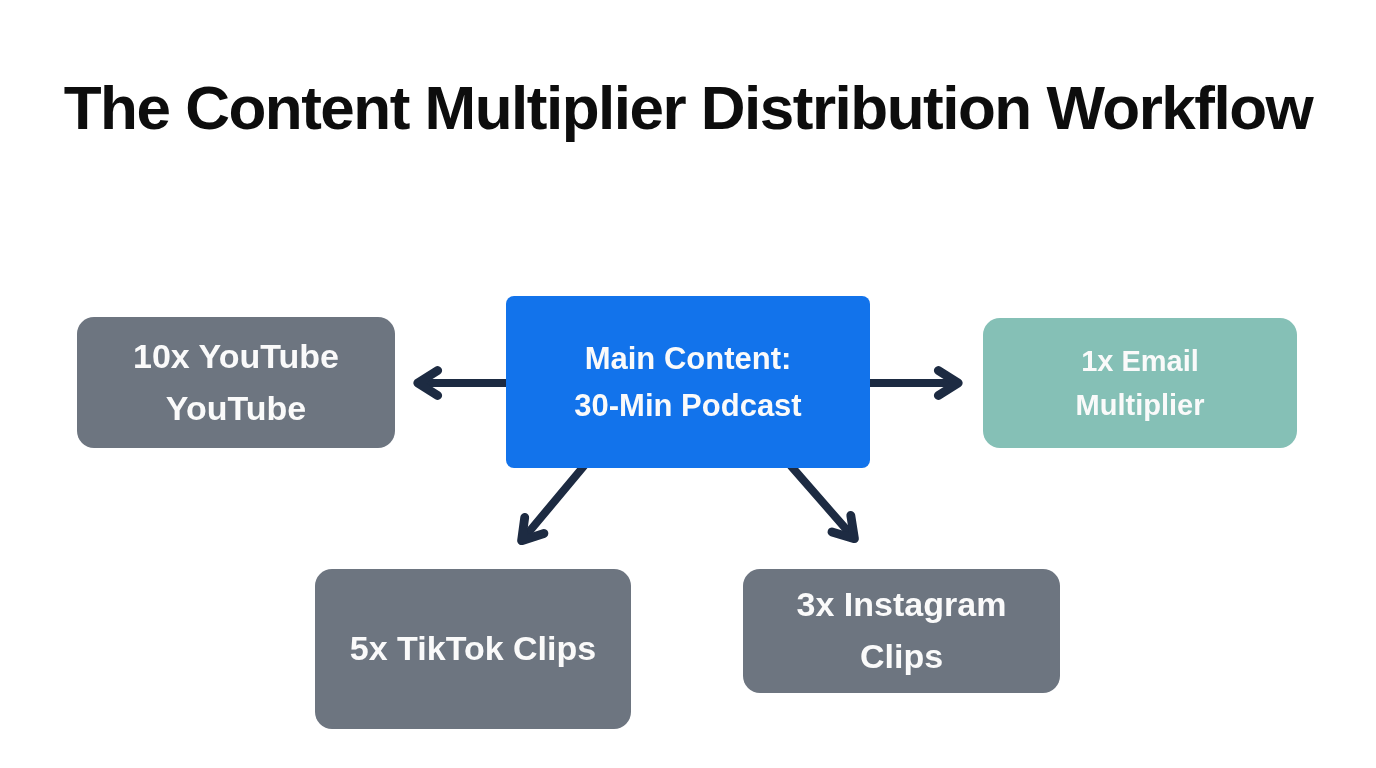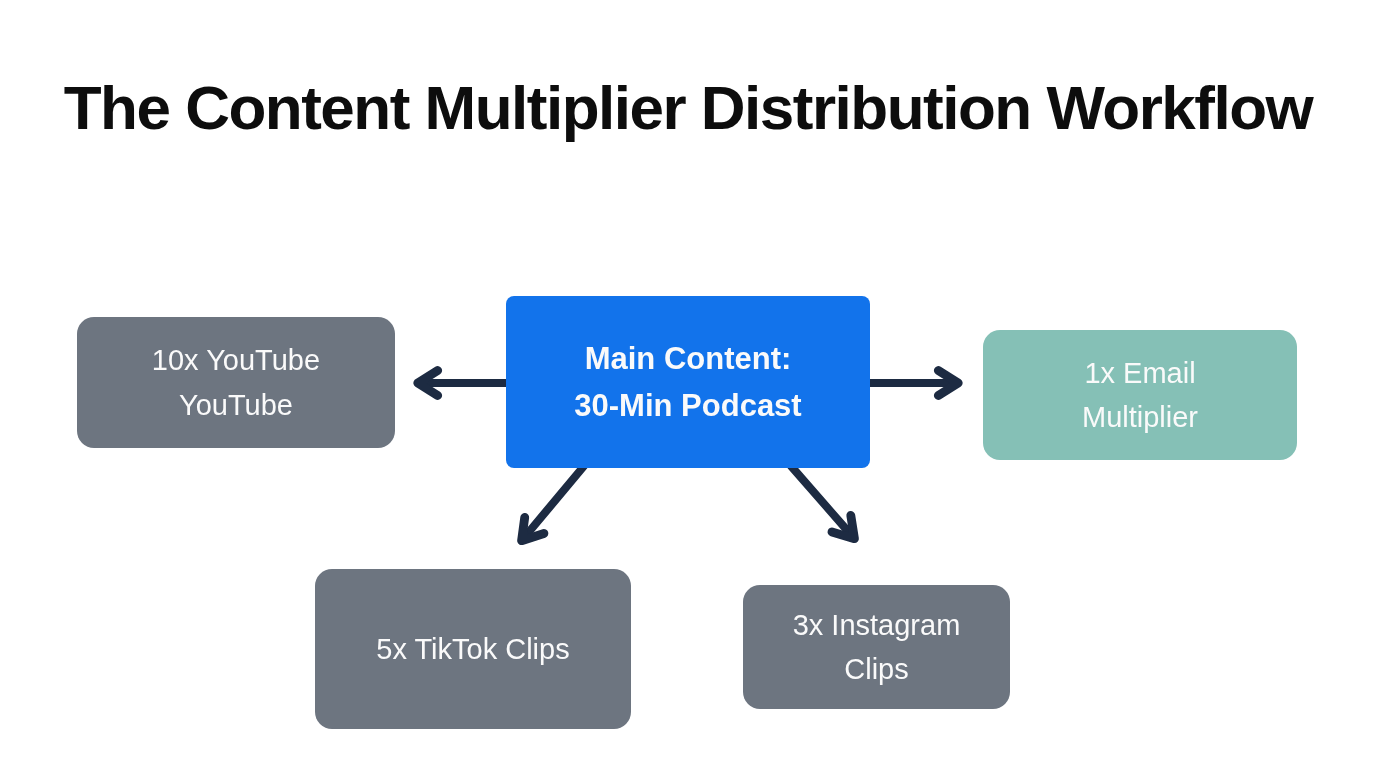--- a/index.html
+++ b/index.html
@@ -44,26 +44,26 @@
   }
   .node .line { line-height: 1.52; }
   .node-main {
     left: 506px; top: 296px;
     width: 364px; height: 172px;
     background: var(--main-node);
     font-size: 31px;
     font-weight: 700;
     border-radius: 8px;
   }
-  .node-gray { background: var(--gray-node); font-size: 29px; font-weight: 400; }
-  .node-teal { background: var(--teal-node); font-size: 29px; font-weight: 400; margin-top: 12px; }
+  .node-gray { background: var(--gray-node); font-size: 34px; font-weight: 700; }
+  .node-teal { background: var(--teal-node); font-size: 29px; font-weight: 700; }
   .node-youtube   { left: 77px;  top: 317px; width: 318px; height: 131px; }
   .node-email     { left: 983px; top: 318px; width: 314px; height: 130px; }
   .node-tiktok    { left: 315px; top: 569px; width: 316px; height: 160px; }
-  .node-instagram { left: 743px; top: 569px; width: 267px; height: 124px; margin-top: 16px; }
+  .node-instagram { left: 743px; top: 569px; width: 317px; height: 124px; }
   svg.arrows {
     position: absolute;
     left: 0; top: 0;
     width: 1376px; height: 768px;
     pointer-events: none;
   }
   .arrow-line {
     stroke: var(--arrow);
     stroke-width: 8;
     fill: none;

